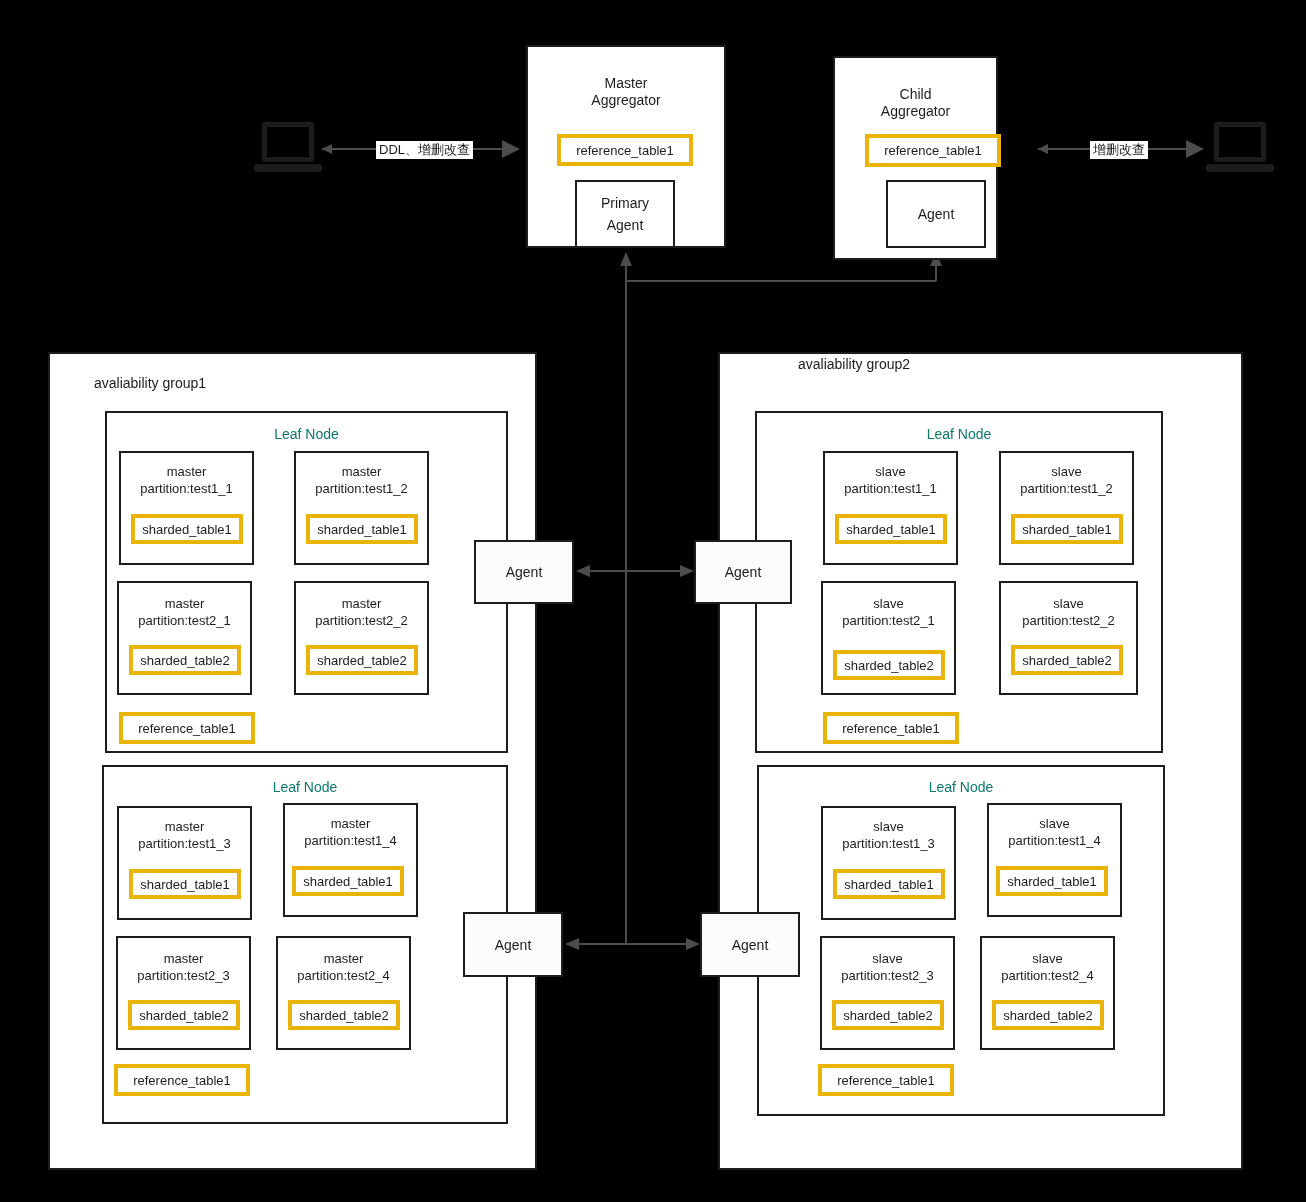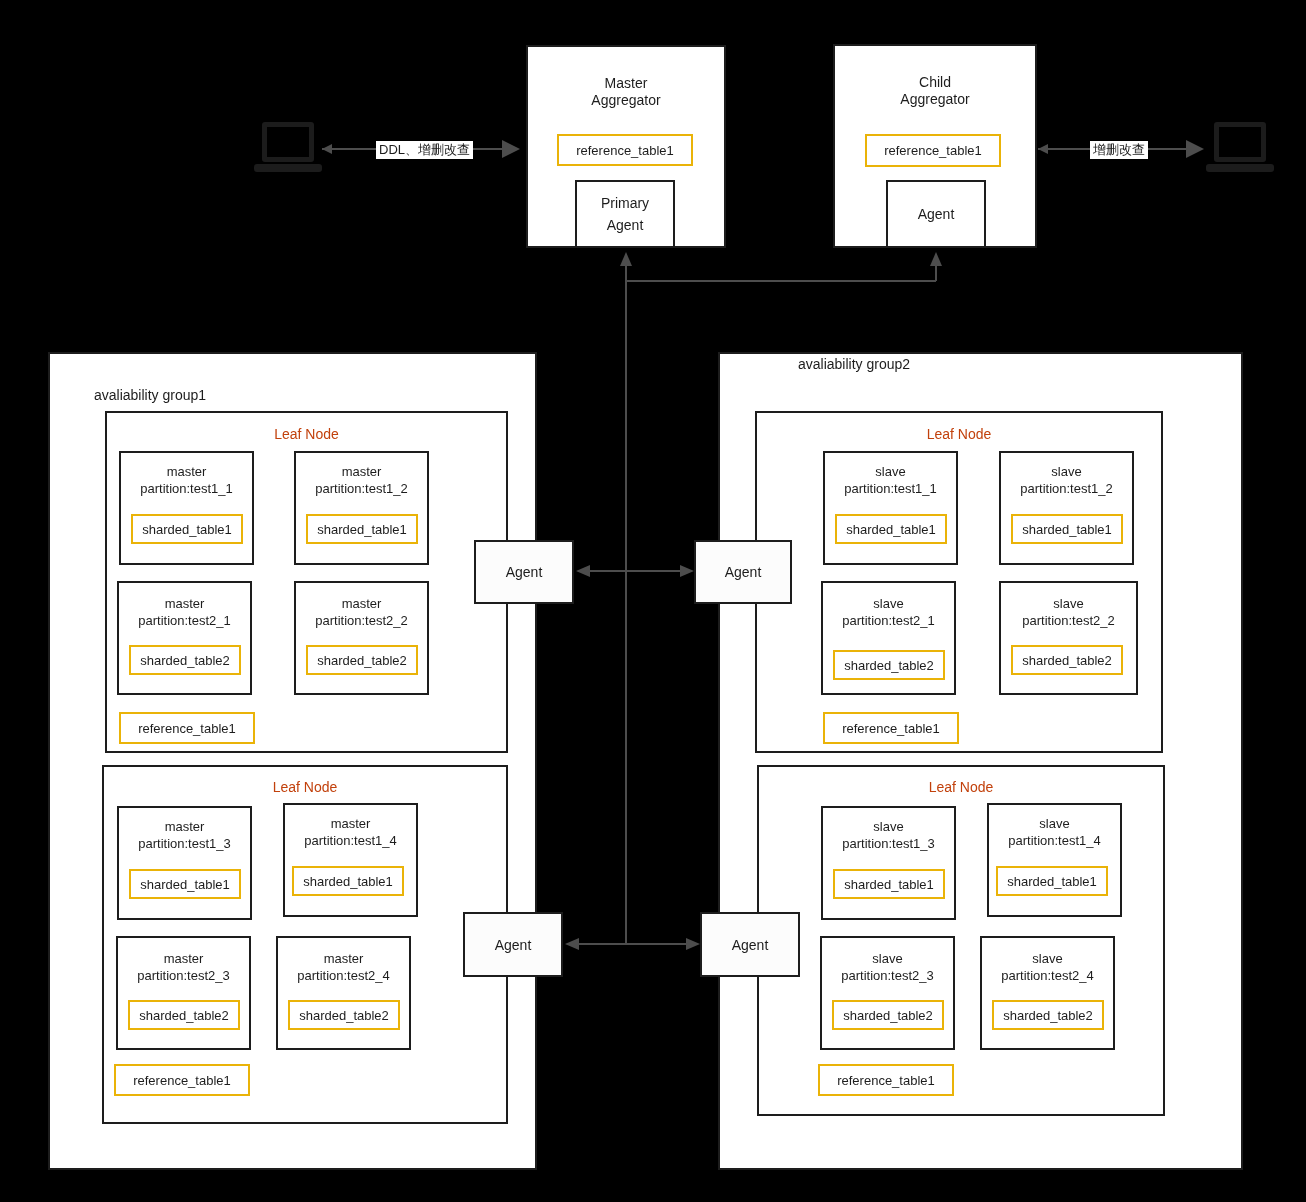--- a/index.html
+++ b/index.html
@@ -33,36 +33,36 @@
     color: #1d1d1d;
     font-size: 14px;
     white-space: nowrap;
   }
   .leaf-title {
     position: absolute;
     left: 0;
     right: 0;
     text-align: center;
     font-size: 14px;
-    color: #c2410c;
+    color: #0f766e;
   }
   .part-title {
     position: absolute;
     left: 0;
     right: 0;
     text-align: center;
     font-size: 13px;
     line-height: 17px;
     color: #1d1d1d;
     white-space: pre-line;
   }
   .tbl {
     position: absolute;
     background: #ffffff;
-    border: 2px solid #eab308;
+    border: 4px solid #eab308;
     box-sizing: border-box;
     font-size: 13px;
     color: #1d1d1d;
     display: flex;
     align-items: center;
     justify-content: center;
   }
   .agent-box {
     position: absolute;
     background: #fcfcfc;
@@ -170,29 +170,29 @@
   <div class="edge-label" style="left:1090px;top:141px;">增删改查</div>
 
   <div class="box" style="left:526px;top:45px;width:200px;height:203px;">
     <div class="agg-title" style="top:28px;">Master
 Aggregator</div>
   </div>
   <div class="tbl" style="left:557px;top:134px;width:136px;height:32px;">reference_table1</div>
   <div class="box ctr" style="left:575px;top:180px;width:100px;height:68px;font-size:14px;line-height:22px;white-space:pre-line;">Primary
 Agent</div>
 
-  <div class="box" style="left:833px;top:44px;width:204px;height:204px;">
+  <div class="box" style="left:833px;top:56px;width:165px;height:204px;">
     <div class="agg-title" style="top:28px;">Child
 Aggregator</div>
   </div>
   <div class="tbl" style="left:865px;top:134px;width:136px;height:33px;">reference_table1</div>
   <div class="box ctr" style="left:886px;top:180px;width:100px;height:68px;font-size:14px;">Agent</div>
 
   <div class="box" style="left:48px;top:352px;width:489px;height:818px;"></div>
-  <div class="grp-label" style="left:94px;top:375px;margin-top:12px;">avaliability group1</div>
+  <div class="grp-label" style="left:94px;top:375px;">avaliability group1</div>
 
   <div class="box" style="left:105px;top:411px;width:403px;height:342px;">
     <div class="leaf-title" style="top:13px;">Leaf Node</div>
   </div>
 
   <div class="box" style="left:119px;top:451px;width:135px;height:114px;">
     <div class="part-title" style="top:10px;">master
 partition:test1_1</div>
   </div>
   <div class="tbl" style="left:131px;top:514px;width:112px;height:30px;">sharded_table1</div>

